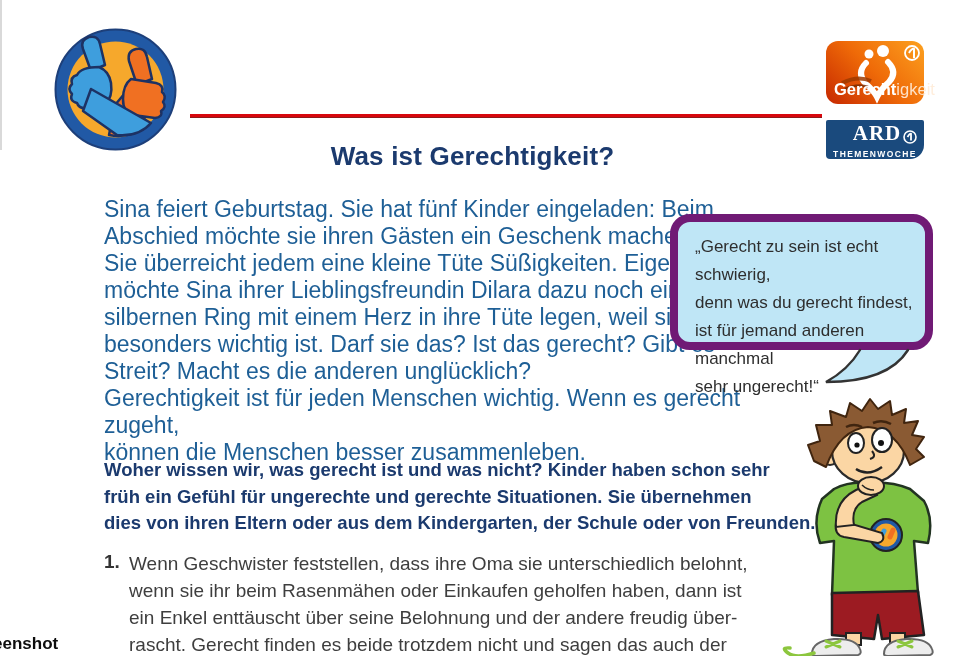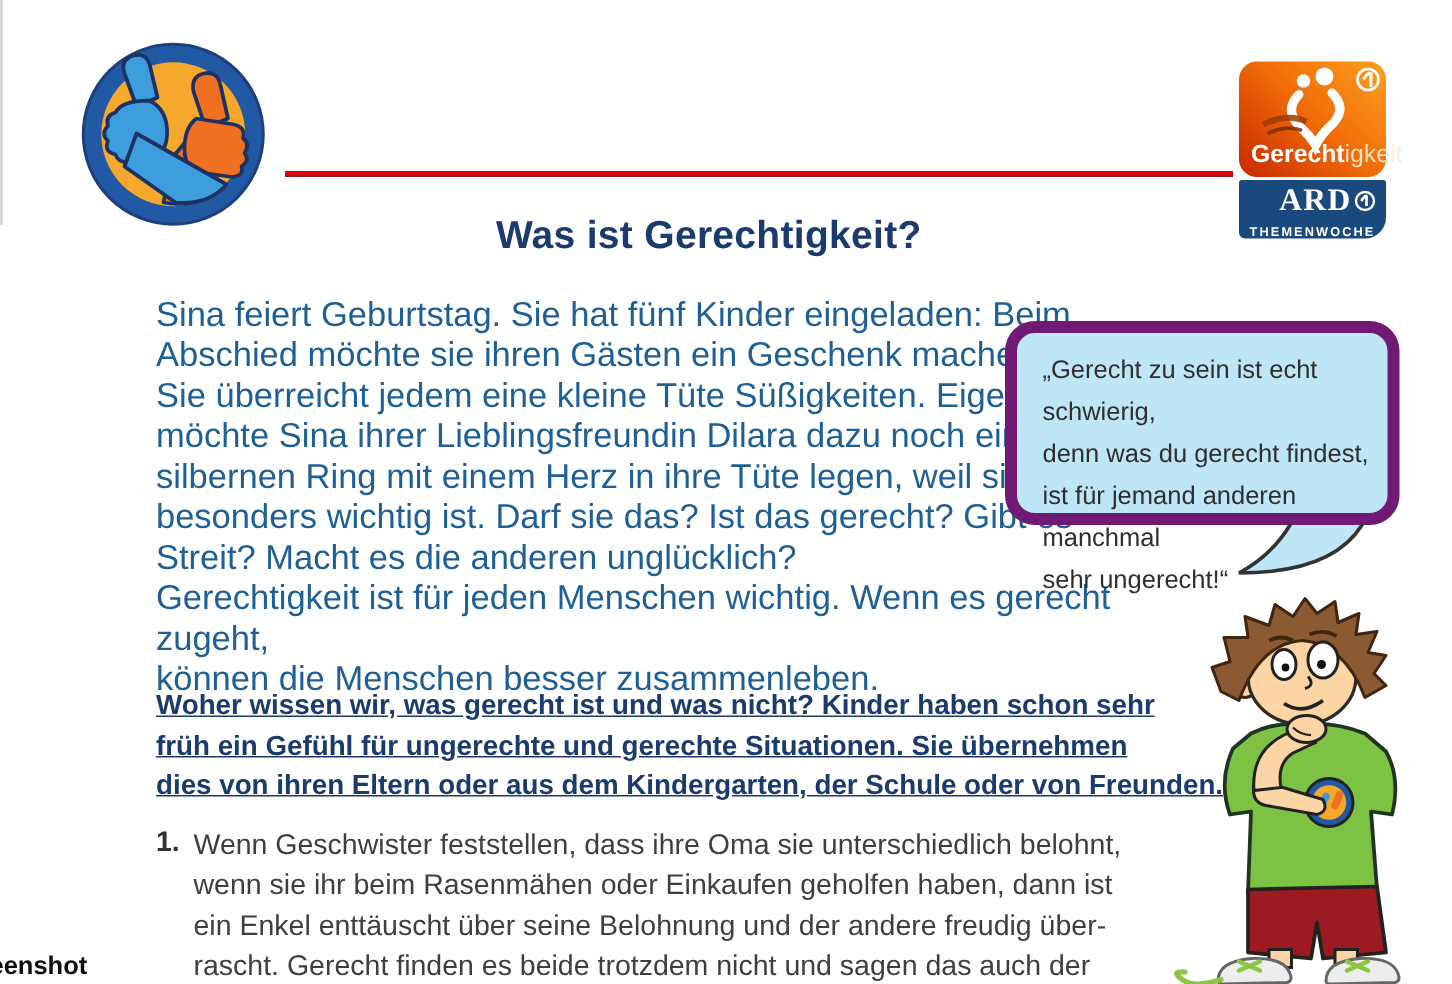--- a/index.html
+++ b/index.html
@@ -11,46 +11,46 @@
 
   
   .thumbs-logo{position:absolute;left:53px;top:27px;}
   .title{
     position:absolute;left:190px;top:93px;width:565px;text-align:center;
     font-size:26px;font-weight:bold;color:#1b3a6e;letter-spacing:.2px;margin-top:48px;
   }
   .red-line{position:absolute;left:190px;top:114px;width:632px;height:3px;background:#d8070d;border-bottom:1px solid #8f1a1a;}
 
   .logo-gerecht{
-    position:absolute;left:826px;top:41px;width:98px;height:77px;border-radius:12px;
+    position:absolute;left:826px;top:41px;width:98px;height:63px;border-radius:12px;
     background:linear-gradient(225deg,#fca11f 0%,#ef6a08 50%,#c62800 100%);
   }
   .logo-gerecht svg{position:absolute;left:0;top:0;}
   .logo-gerecht .wordmark{
     position:absolute;left:8px;bottom:5px;font-size:16.5px;color:#fff;white-space:nowrap;
   }
   .logo-gerecht .wordmark .b{font-weight:bold;}
   .logo-gerecht .wordmark .l{font-weight:normal;color:rgba(255,236,216,.92);}
   .logo-ard{
     position:absolute;left:826px;top:120px;width:98px;height:39px;background:#1a4a7d;
     border-radius:2px 2px 14px 4px;color:#fff;text-align:center;
   }
-  .ard-row{display:flex;align-items:center;justify-content:center;gap:2px;margin-top:3px;padding-left:20px;}
+  .ard-row{display:flex;align-items:flex-end;justify-content:center;gap:2px;margin-top:3px;padding-left:20px;}
   .ard-name{font-family:"Liberation Serif",serif;font-weight:bold;font-size:21px;line-height:21px;letter-spacing:1px;}
   .ard-sub{font-size:8.5px;font-weight:bold;letter-spacing:1.4px;margin-top:5px;}
 
   
   .prelined{white-space:pre-line;}
   .intro{
     position:absolute;left:104px;top:196px;width:700px;
     font-size:23px;line-height:27px;color:#1e5f96;
   }
   .emphasis{
     position:absolute;left:104px;top:457px;width:720px;
-    font-size:18.5px;line-height:26.5px;font-weight:bold;color:#1b3a6e;text-decoration:underline;
+    font-size:18.5px;line-height:26.5px;font-weight:bold;color:#1b3a6e;
   }
   .list-number{
     position:absolute;left:104px;top:551px;font-size:19px;font-weight:bold;color:#333;
   }
   .list-text{
     position:absolute;left:129px;top:550px;width:680px;
     font-size:19px;line-height:27px;color:#3e3e3e;
   }
 
   

